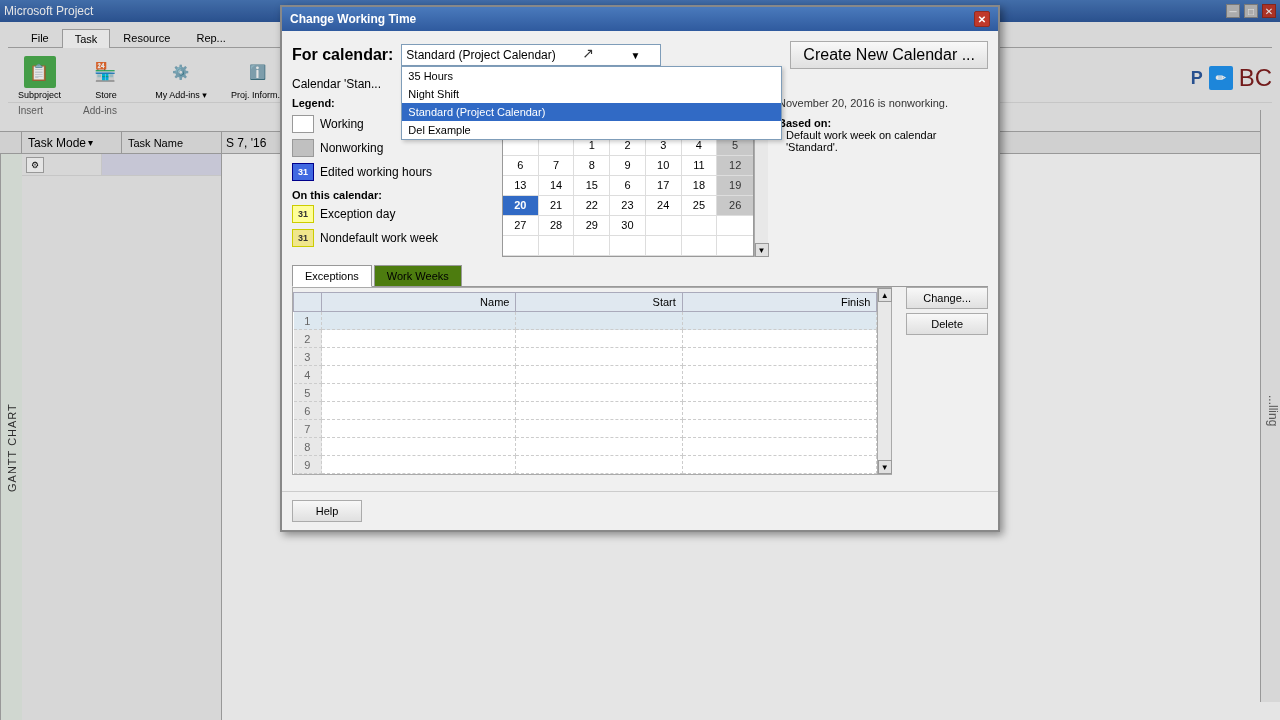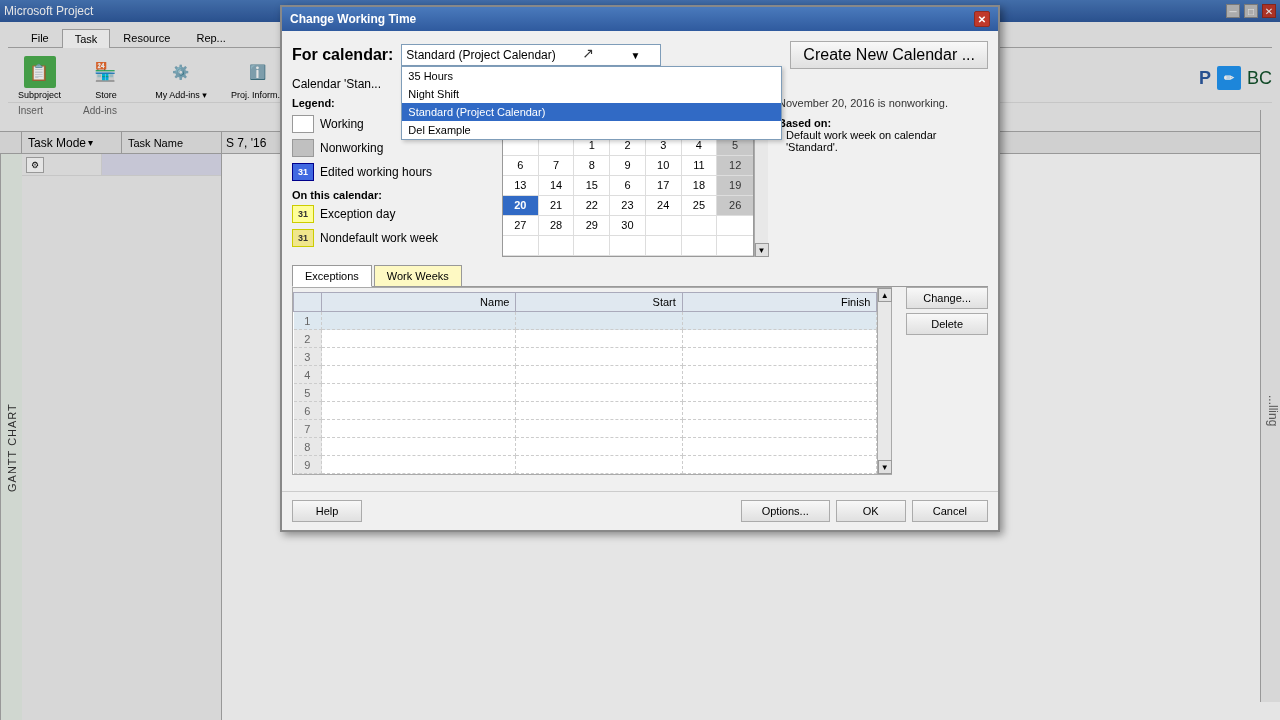--- a/index.html
+++ b/index.html
@@ -297,21 +297,21 @@
     .tabs-row {
       display: flex;
       margin-top: 8px;
       border-bottom: 1px solid #999;
     }
 
     .tab-btn {
       padding: 4px 12px;
       border: 1px solid #999;
       border-bottom: none;
-      background: #fef9c3;
+      background: #4d7c0f;
       cursor: pointer;
       font-size: 11px;
       margin-right: 2px;
     }
 
     .tab-btn.active {
       background: white;
       border-bottom: 1px solid white;
       margin-bottom: -1px;
       z-index: 1;
@@ -488,21 +488,21 @@
         <div style="width:32px;height:32px;display:flex;align-items:center;justify-content:center;font-size:14px;">⚙️</div>
         <span style="font-size:9px;">My Add-ins ▾</span>
       </div>
       <div style="display:flex;flex-direction:column;align-items:center;gap:2px;min-width:40px;">
         <div style="width:32px;height:32px;display:flex;align-items:center;justify-content:center;font-size:14px;">ℹ️</div>
         <span style="font-size:9px;">Proj. Inform...</span>
       </div>
       <div style="margin-left:auto;display:flex;align-items:center;gap:6px;">
         <span style="font-size:18px;font-weight:bold;color:#2c5aa0;">P</span>
         <div style="width:24px;height:24px;background:#2196F3;border-radius:2px;display:flex;align-items:center;justify-content:center;color:white;font-size:12px;font-weight:bold;">✏</div>
-        <span style="font-size:18px;color:#14532d;">BC</span>
+        <span style="font-size:24px;color:#7f1d1d;">BC</span>
       </div>
     </div>
 
     <div style="display:flex; gap:40px; padding: 2px 0 0 10px; border-top: 1px solid #ddd; margin-top: 2px;">
       <span style="font-size:10px;color:#666;">Insert</span>
       <span style="font-size:10px;color:#666;text-align:right;">Add-ins</span>
     </div>
   </div>
 
   <div class="app-inner">
@@ -801,24 +801,19 @@
           <div class="action-buttons">
             <button class="action-btn">Change...</button>
             <button class="action-btn">Delete</button>
           </div>
         </div>
 
       </div>
 
       <div class="dialog-footer">
         <button class="footer-btn">Help</button>
-        <div style="display:flex;gap:6px;">
-          <button class="footer-btn">Options...</button>
-          <button class="footer-btn">OK</button>
-          <button class="footer-btn">Cancel</button>
-        </div>
       </div>
 
     </div>
 
   </div>
 
 </div>
 
 </body></html>

